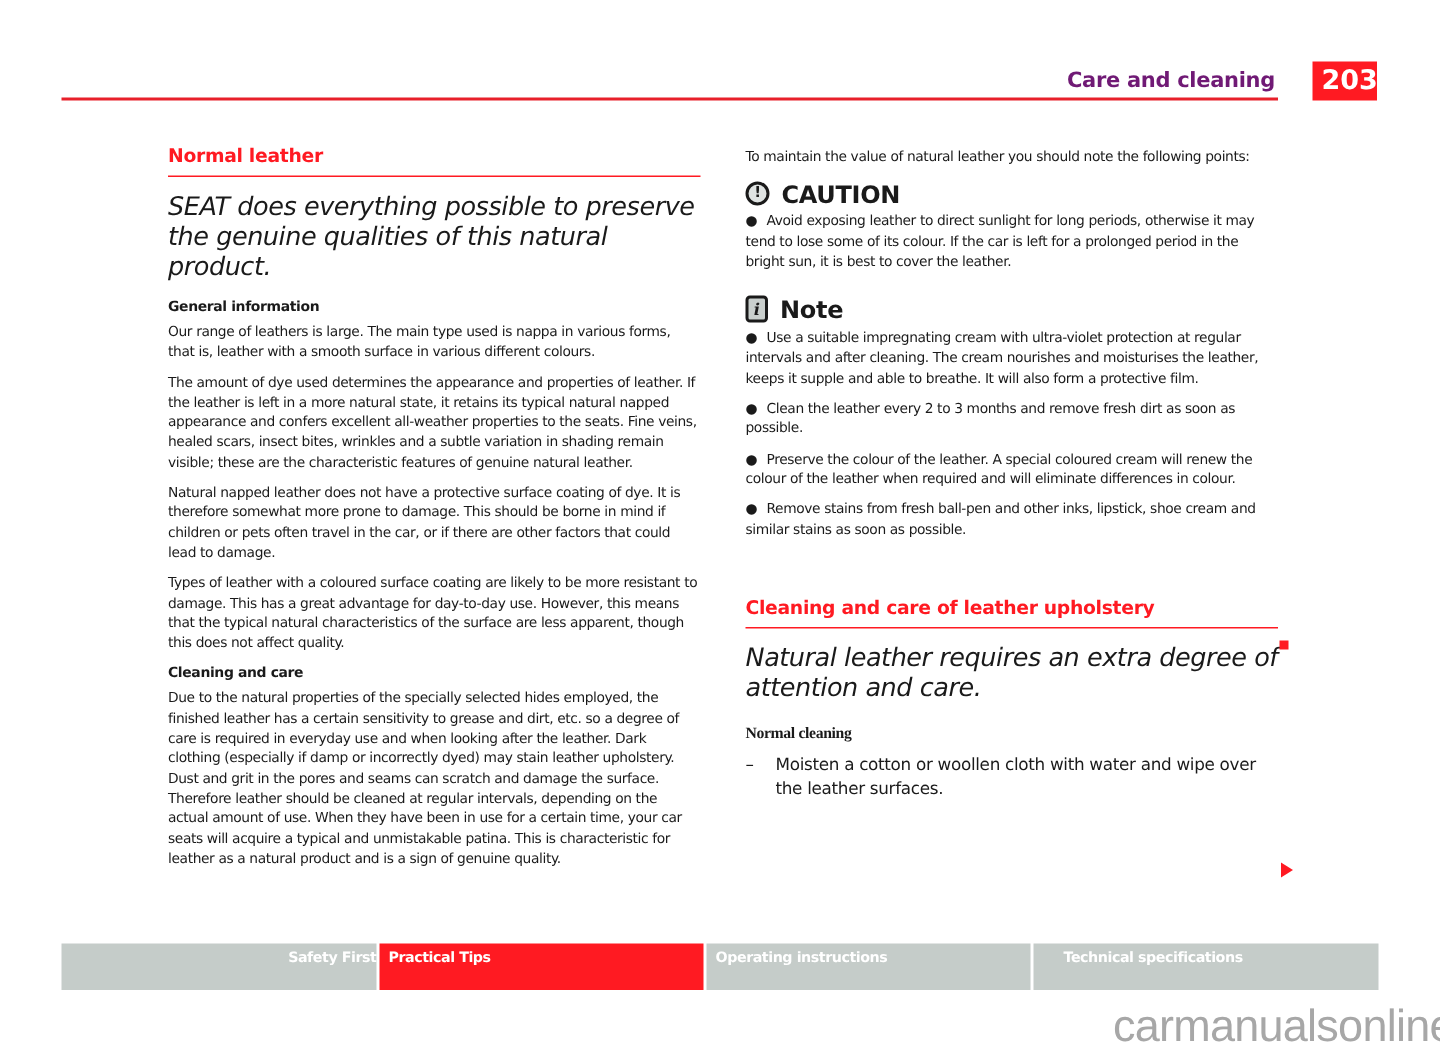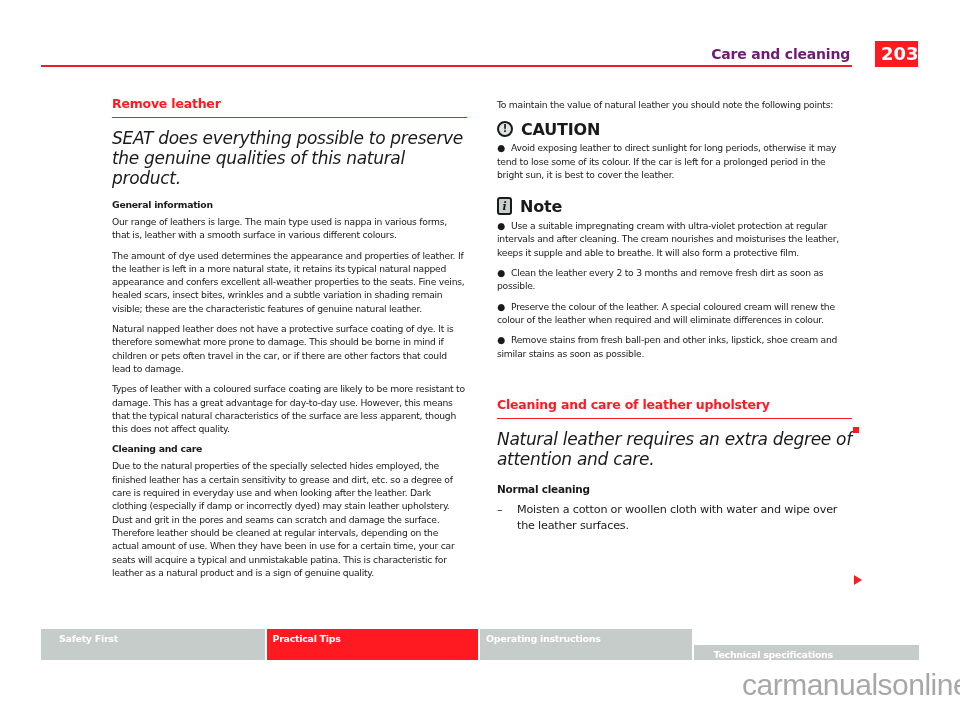--- a/index.html
+++ b/index.html
@@ -32,21 +32,21 @@
                   font-weight:bold; font-size:10px; line-height:1; }
   .note-icon { width:15px; height:18px; border:2px solid #1a1a1a; border-radius:3px; background:#c9cfcd;
                box-sizing:border-box; display:flex; align-items:center; justify-content:center;
                font-weight:bold; font-style:italic; font-size:11px; font-family:"DejaVu Serif", serif; }
 
   .bullet { margin:0 0 7px 0; }
   .bullet .dot { display:inline-block; width:14px; }
   .end-mark { position:absolute; width:6px; height:6px; background:#ff1a22; }
   .dash-item { display:flex; font-size:11.2px; line-height:16px; letter-spacing:-0.2px; }
   .dash-item .dash { width:20px; flex:none; }
-  .sub-big { font-weight:bold; font-size:10.5px; margin:14px 0 6px 0; }
+  .sub-big { font-weight:bold; font-size:10.5px; margin:14px 0 6px 0;font-family:Liberation Serif, serif; }
   .arrow { position:absolute; width:0; height:0; border-top:5px solid transparent;
            border-bottom:5px solid transparent; border-left:8px solid #ff1a22; }
 
   
   .tabs { left:41px; top:629px; width:878px; height:31px; display:flex; gap:2px; }
   .tab { flex:1; background:#c5ccc9; color:#fff; font-weight:bold; font-size:9.5px; letter-spacing:-0.3px;
          padding:4px 0 0 0; box-sizing:border-box; }
   .tab.active { background:#ff1a22; }
   .tab span { display:block; }
 
@@ -54,21 +54,21 @@
                font-family:"Liberation Sans", sans-serif; }
 </style>
 </head>
 <body>
 
 <div class="abs header-rule"></div>
 <div class="abs header-title">Care and cleaning</div>
 <div class="abs page-num">203</div>
 
 <div class="abs col left-col">
-  <div class="sec-title">Remove leather</div>
+  <div class="sec-title">Normal leather</div>
   <div class="lead">SEAT does everything possible to preserve the genuine qualities of this natural product.</div>
   <div class="subhead">General information</div>
   <p>Our range of leathers is large. The main type used is nappa in various forms, that is, leather with a smooth surface in various different colours.</p>
   <p>The amount of dye used determines the appearance and properties of leather. If the leather is left in a more natural state, it retains its typical natural napped appearance and confers excellent all-weather properties to the seats. Fine veins, healed scars, insect bites, wrinkles and a subtle variation in shading remain visible; these are the characteristic features of genuine natural leather.</p>
   <p>Natural napped leather does not have a protective surface coating of dye. It is therefore somewhat more prone to damage. This should be borne in mind if children or pets often travel in the car, or if there are other factors that could lead to damage.</p>
   <p>Types of leather with a coloured surface coating are likely to be more resistant to damage. This has a great advantage for day-to-day use. However, this means that the typical natural characteristics of the surface are less apparent, though this does not affect quality.</p>
   <div class="subhead">Cleaning and care</div>
   <p>Due to the natural properties of the specially selected hides employed, the finished leather has a certain sensitivity to grease and dirt, etc. so a degree of care is required in everyday use and when looking after the leather. Dark clothing (especially if damp or incorrectly dyed) may stain leather upholstery. Dust and grit in the pores and seams can scratch and damage the surface. Therefore leather should be cleaned at regular intervals, depending on the actual amount of use. When they have been in use for a certain time, your car seats will acquire a typical and unmistakable patina. This is characteristic for leather as a natural product and is a sign of genuine quality.</p>
 </div>
 
@@ -97,27 +97,27 @@
   <div class="dash-item">
     <span class="dash">–</span>
     <span>Moisten a cotton or woollen cloth with water and wipe over the leather surfaces.</span>
   </div>
 </div>
 
 <div class="end-mark" style="left:853px; top:427px;"></div>
 <div class="arrow" style="left:854px; top:575px;"></div>
 
 <div class="abs tabs">
-  <div class="tab" style="padding-left:18px;">
+  <div class="tab" style="text-align:right;">
       <span>Safety First</span>
     </div>
   <div class="tab active" style="padding-left:6px;">
       <span>Practical Tips</span>
     </div>
   <div class="tab" style="padding-left:6px;">
       <span>Operating instructions</span>
     </div>
-  <div class="tab" style="padding-left:20px;margin-top:16px;">
+  <div class="tab" style="padding-left:20px;">
       <span>Technical specifications</span>
     </div>
 </div>
 
 <div class="abs watermark">carmanualsonline.info</div>
 
 </body></html>

